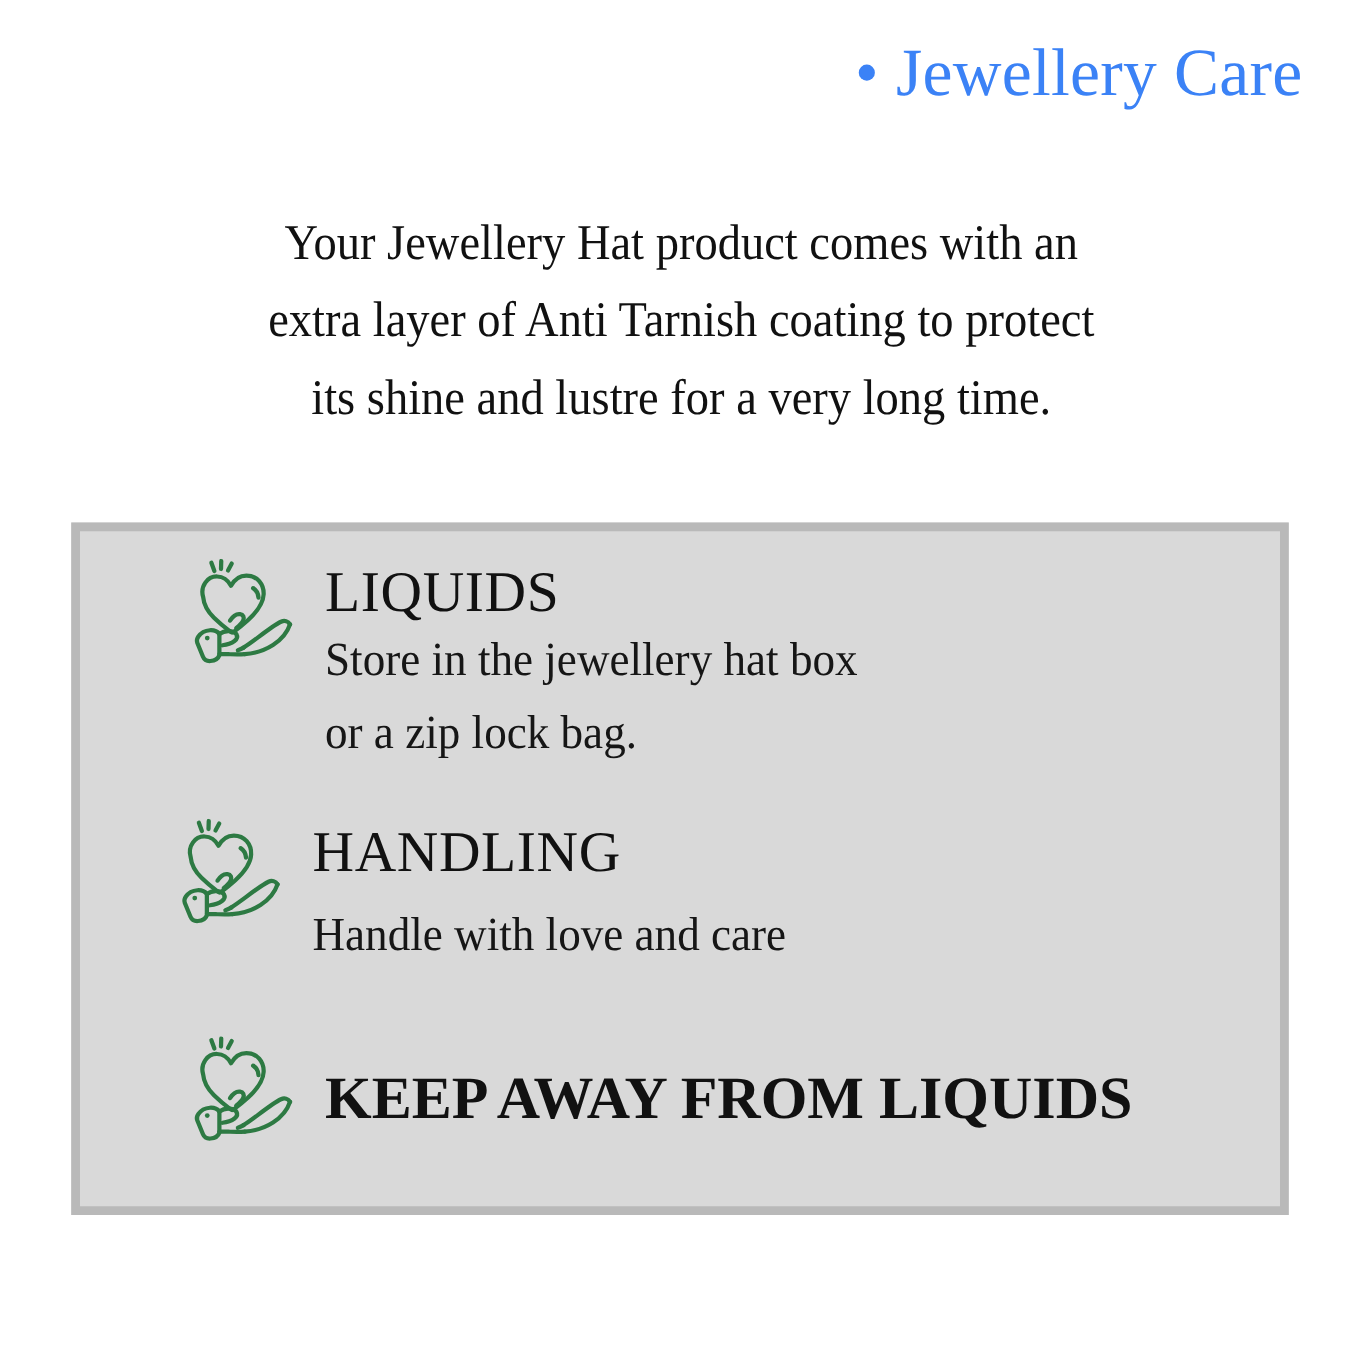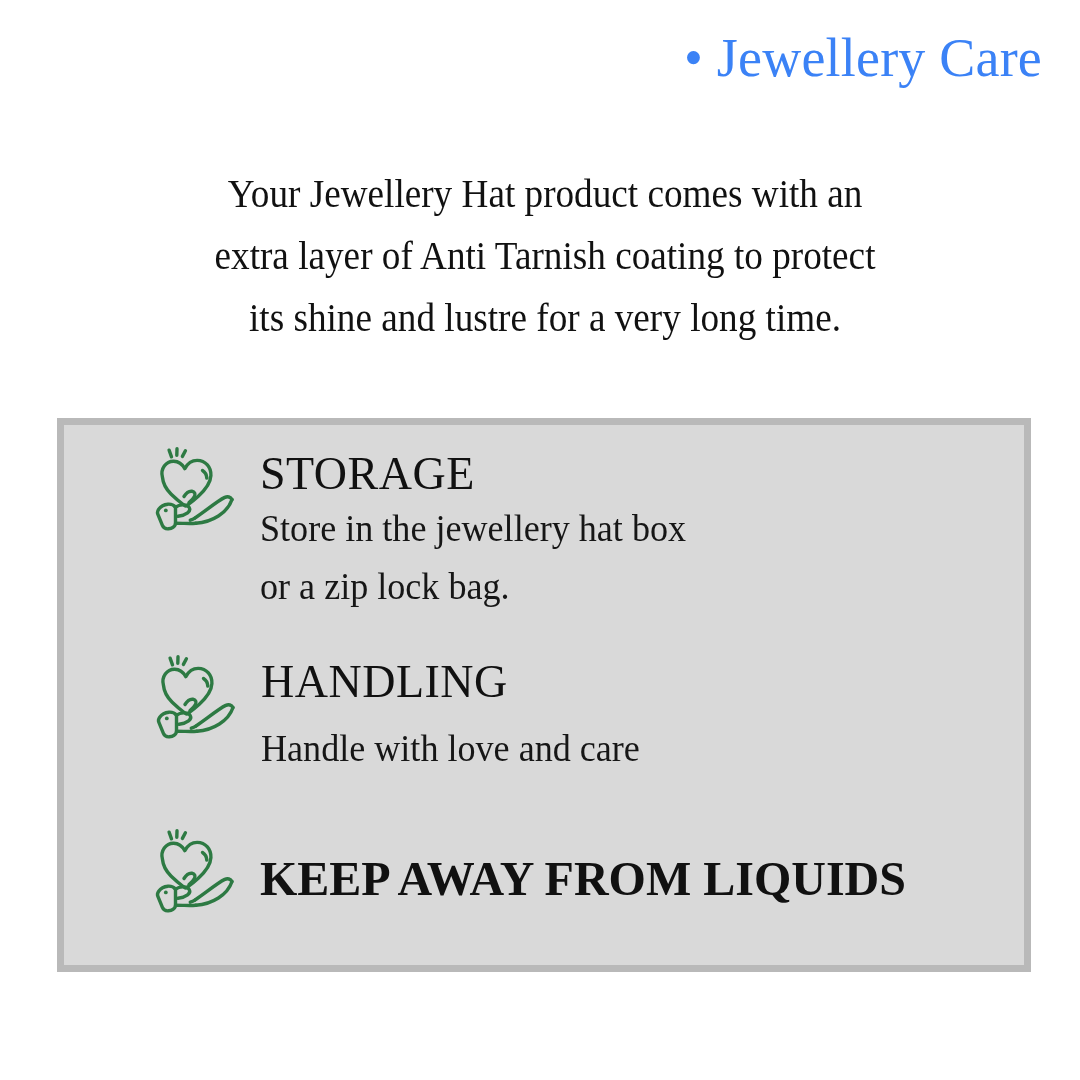--- a/index.html
+++ b/index.html
@@ -66,21 +66,21 @@
     width: 100%;
     height: 100%;
   }
 
   .care-item {
     position: absolute;
     display: flex;
     align-items: flex-start;
   }
   .care-item.item-0 { left: 78px; top: 22px; }
-  .care-item.item-1 { left: 79px; top: 230px; }
+  .care-item.item-1 { left: 68px; top: 230px; }
   .care-item.item-2 { left: 78px; top: 404px; align-items: center; }
 
   .care-icon {
     width: 100px;
     height: 100px;
     flex: 0 0 100px;
     display: block;
   }
   .care-icon svg { display: block; width: 100px; height: 100px; }
 
@@ -145,21 +145,21 @@
             <path d="M53.8 76.3c-4.0 0.3-8.1 0.2-11.7 0.1-3.4-0.1-6.4-0.2-8.6-0.2"></path>
             <path d="M33.5 76.2l0-16.0"></path>
             <path d="M33.5 60.2c2.0-1.5 5.3-2.6 8.4-2.3 2.6 0.2 4.5 1.2 5.3 2.6 1.0 1.8 0.3 3.9-1.6 5.3-2.3 1.7-6.2 3.0-9.6 3.4"></path>
             <path d="M52.9 71.1c-1.4 0.9-3.0 1.6-4.6 2.1"></path>
             <path d="M33.5 60.2c-1.6-2.1-4.4-3.2-7.6-3.0-3.8 0.3-7.3 2.3-9.2 5.0-1.2 1.7-1.5 3.5-0.9 5.0l4.6 11.2c0.9 2.2 3.3 3.6 6.0 3.4 3.4-0.2 6.2-2.1 7.1-4.6"></path>
             <circle cx="23.8" cy="63.4" r="1.9" fill="#2d7a43" stroke="none"></circle>
           </g>
         </svg>
       </span>
       <span class="care-text">
-        <span class="care-head">STORAGE</span>
+        <span class="care-head">LIQUIDS</span>
         <span class="care-sub" style="display:block;">Store in the jewellery hat box</span>
         <span class="care-sub" style="display:block;">or a zip lock bag.</span>
       </span>
     </div>
 
     <div class="care-item item-1">
       <span class="care-icon">
         <svg viewBox="0 0 100 100" xmlns="http://www.w3.org/2000/svg">
           <g fill="none" stroke="#2d7a43" stroke-width="3.4" stroke-linecap="round" stroke-linejoin="round">
             <path d="M20.5 30.5c-2.5-8.5 3.5-16.5 11.2-16.3 5.3 0.1 8.9 3.4 11.1 7.4 2.5-4.6 6.6-8.2 12.3-8.2 8.6 0 14.2 7.1 13.8 15.2-0.4 8.4-6.6 15.1-12.6 20.6-4.2 3.8-8.6 7.3-11.3 9.3-0.8 0.6-1.7 0.6-2.5 0-3.2-2.4-8.6-6.7-13.3-11.3-4.6-4.5-8.1-9.7-8.7-16.7z"></path>

